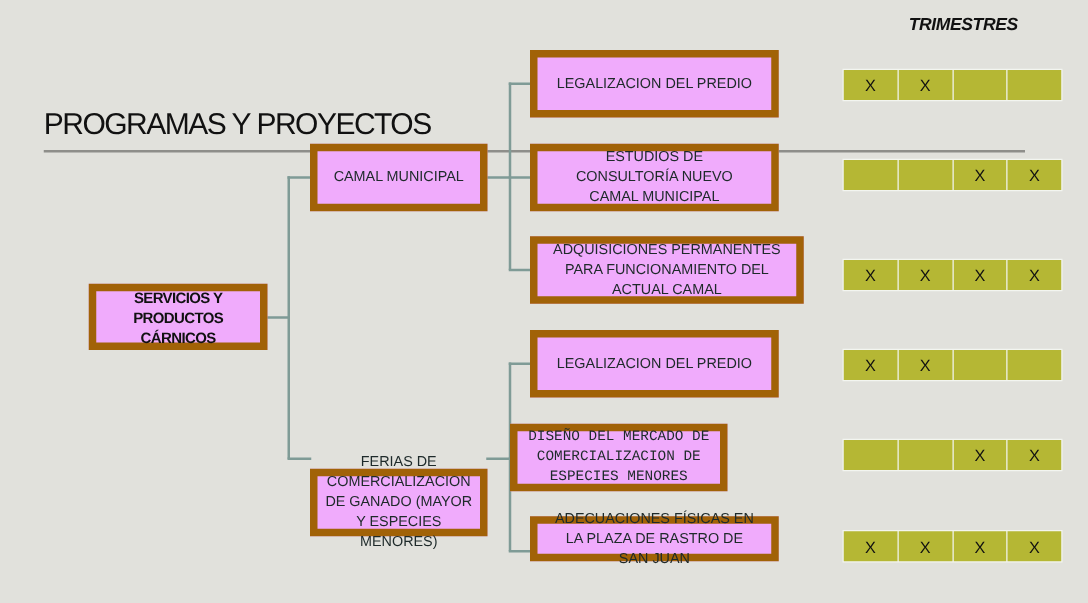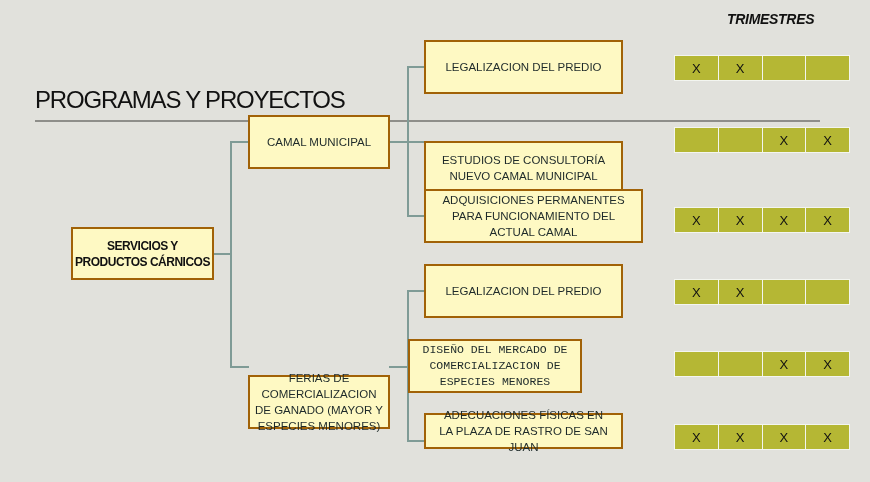--- a/index.html
+++ b/index.html
@@ -1,20 +1,20 @@
 <!DOCTYPE html>
 <html><head>
 <meta charset="utf-8">
 <style>
   html, body { margin:0; padding:0; }
   body { width:870px; height:482px; background:#e1e1dc; position:relative; overflow:hidden; font-family:"DejaVu Sans", sans-serif; }
   .title { position:absolute; left:35px; top:86px; font-family:"Liberation Sans", sans-serif; font-size:24px; color:#111; letter-spacing:-1.2px; }
   .title-rule { position:absolute; left:35px; top:120px; width:785px; height:2px; background:#8e8e8a; }
   .trim { position:absolute; left:727px; top:11px; font-family:"Liberation Sans", sans-serif; font-weight:bold; font-style:italic; font-size:14px; color:#111; letter-spacing:-0.3px; }
-  .box { position:absolute; background:#fef9c3; border:2px solid #a16207; box-sizing:border-box; display:flex; align-items:center; justify-content:center; text-align:center; color:#1e2a2a; font-family:"Liberation Sans", sans-serif; font-size:11.5px; line-height:16px; }
+  .box { position:absolute; background:#f0abfc; border:6px solid #a16207; box-sizing:border-box; display:flex; align-items:center; justify-content:center; text-align:center; color:#1e2a2a; font-family:"Liberation Sans", sans-serif; font-size:11.5px; line-height:16px; }
   .box.root { font-weight:bold; letter-spacing:-0.5px; font-size:12px; color:#111; }
   .ln { position:absolute; background:#7f9b96; }
   .qrow { position:absolute; left:674px; width:176px; height:26px; display:flex; background:#f3f5f0; padding:1px; box-sizing:border-box; }
   .q { flex:1; background:#b5b734; margin-right:1px; display:flex; align-items:center; justify-content:center; font-family:"Liberation Sans", sans-serif; font-size:13px; color:#111; }
   .q:last-child { margin-right:0; }
 </style>
 </head>
 <body>
 
 <div class="title">PROGRAMAS Y PROYECTOS</div>
@@ -45,21 +45,21 @@
 <div class="box" style="left:248px;top:115px;width:142px;height:54px;">
   <span>CAMAL MUNICIPAL</span>
 </div>
 <div class="box" style="left:248px;top:339px;width:142px;height:54px;padding:0 2px;margin-top:36px;">
   <span>FERIAS DE COMERCIALIZACION DE GANADO (MAYOR Y ESPECIES MENORES)</span>
 </div>
 
 <div class="box" style="left:424px;top:40px;width:199px;height:54px;">
   <span>LEGALIZACION DEL PREDIO</span>
 </div>
-<div class="box" style="left:424px;top:115px;width:199px;height:54px;padding:0 14px;margin-top:26px;">
+<div class="box" style="left:424px;top:115px;width:199px;height:54px;padding:0 14px;">
   <span>ESTUDIOS DE CONSULTORÍA NUEVO CAMAL MUNICIPAL</span>
 </div>
 <div class="box" style="left:424px;top:189px;width:219px;height:54px;padding:0 6px;">
   <span>ADQUISICIONES PERMANENTES PARA FUNCIONAMIENTO DEL ACTUAL CAMAL</span>
 </div>
 
 <div class="box" style="left:424px;top:264px;width:199px;height:54px;">
   <span>LEGALIZACION DEL PREDIO</span>
 </div>
 <div class="box" style="left:408px;top:339px;width:174px;height:54px;padding:0 2px;font-family:Liberation Mono, monospace;">

